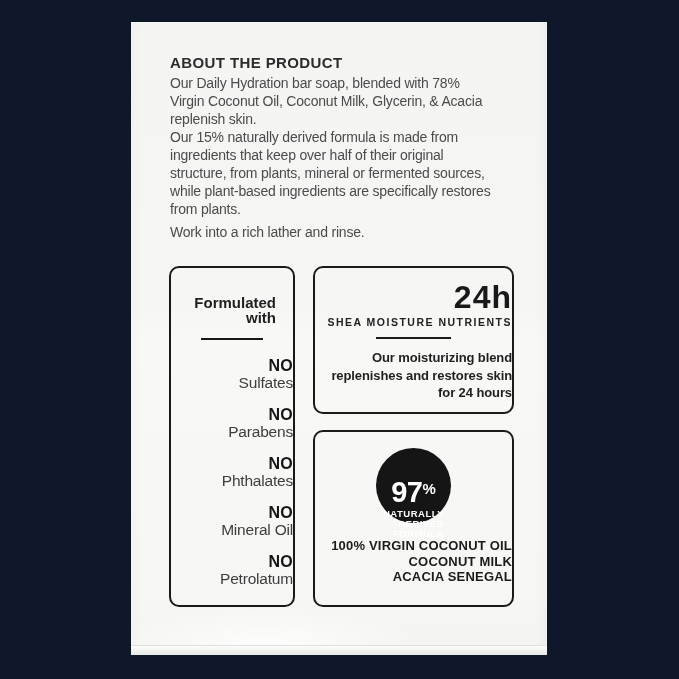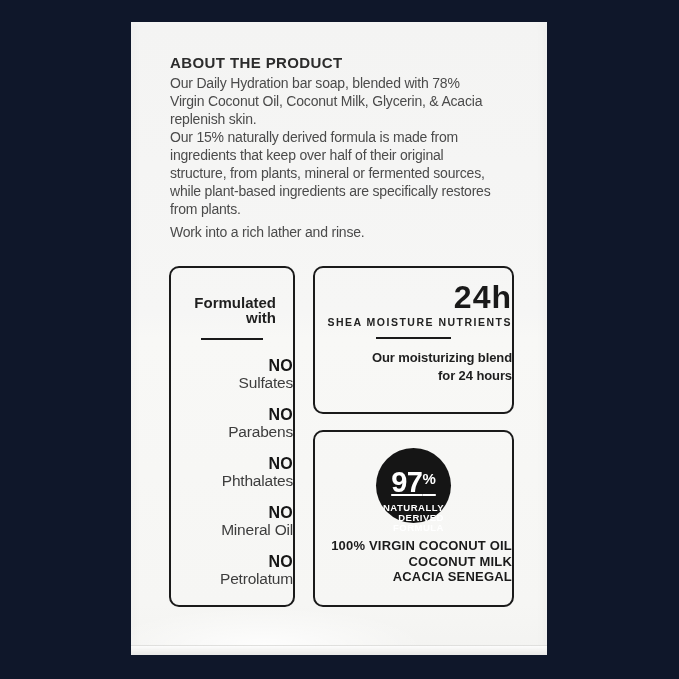--- a/index.html
+++ b/index.html
@@ -146,27 +146,26 @@
     margin: 16px auto 0;
     border-radius: 50%;
     background: #151515;
     color: #ffffff;
     display: flex;
     flex-direction: column;
     align-items: center;
     justify-content: flex-start;
   }
   .badge-percent-row {
-    margin-top: 12px;
+    margin-top: 26px;
     font-size: 29px;
     font-weight: 700;
-    line-height: 38px;
+    line-height: 30px;
     letter-spacing: -0.5px;
     white-space: nowrap;
-    text-decoration: underline;
   }
   .badge-percent-sign {
     font-size: 15px;
     font-weight: 700;
     vertical-align: 8px;
     letter-spacing: 0;
   }
   .badge-line {
     font-size: 9.5px;
     font-weight: 700;
@@ -236,20 +235,21 @@
         <div class="no-name">Petrolatum</div>
       </div>
     </div>
 
     <div class="outline-box box-moisture">
       <div class="m-headline">24h</div>
       <div class="m-subheadline">SHEA MOISTURE NUTRIENTS</div>
       <div class="divider m-divider"></div>
       <div>
         <div class="m-body-line">Our moisturizing blend</div>
+        <div class="m-body-line">replenishes and restores skin</div>
         <div class="m-body-line">for 24 hours</div>
       </div>
     </div>
 
     <div class="outline-box box-formula">
       <div class="badge">
         <div class="badge-percent-row">
           <span>97</span><span class="badge-percent-sign">%</span>
         </div>
         <div class="badge-lines">

